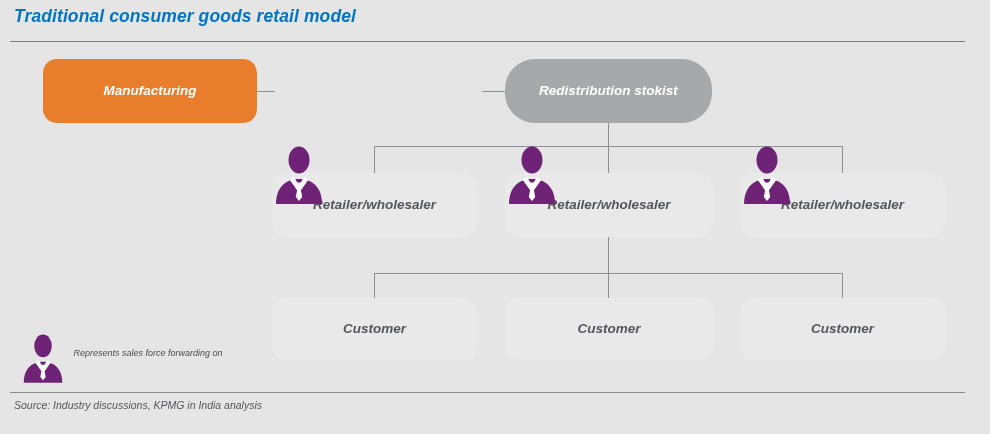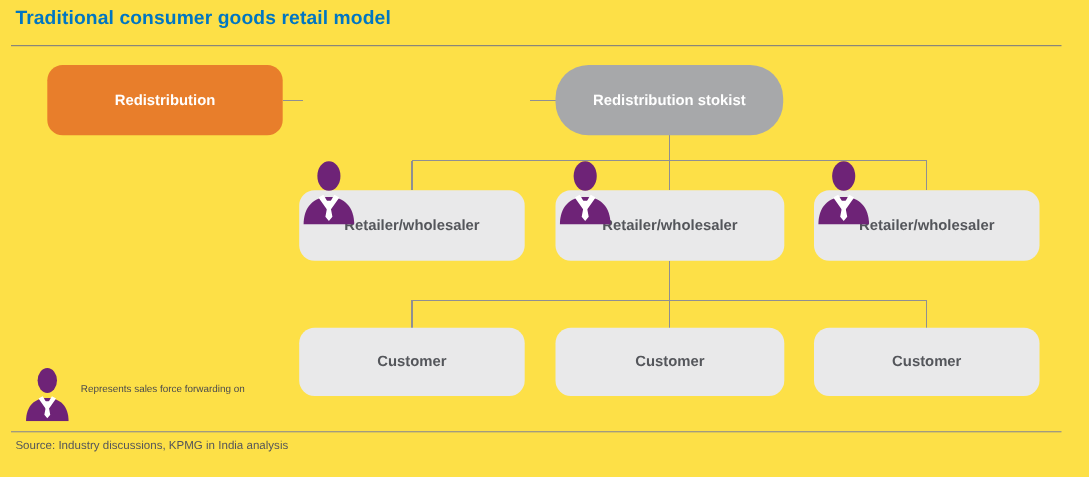--- a/index.html
+++ b/index.html
@@ -1,17 +1,17 @@
 <!DOCTYPE html>
 <html><head>
 <meta charset="utf-8">
 <style>
   html,body{margin:0;padding:0;background:#fff;}
   body{font-family:"Liberation Sans", sans-serif;}
-  #canvas{position:relative;width:990px;height:434px;background:#fde047;overflow:hidden;}
+  #canvas{position:relative;width:990px;height:434px;background:#e5e5e5;overflow:hidden;font-style:italic;}
 
   .page-title{position:absolute;left:14px;top:6px;font-size:17.5px;font-weight:bold;color:#0076C2;letter-spacing:0.1px;}
   .hrule{position:absolute;height:1px;background:#7d7d80;}
   #rule-top{left:10px;top:41px;width:955px;}
   #rule-bottom{left:10px;top:392px;width:955px;background:#8a8a8d;}
 
   svg.lines{position:absolute;left:0;top:0;width:990px;height:434px;}
   svg.lines line{stroke:#8f8f92;stroke-width:1;}
 
   .node{position:absolute;display:flex;align-items:center;justify-content:center;
@@ -61,21 +61,21 @@
     <line x1="608.5" y1="146" x2="608.5" y2="173"></line>
     <line x1="842.5" y1="146" x2="842.5" y2="173"></line>
     <line x1="608.5" y1="237" x2="608.5" y2="273"></line>
     <line x1="374.5" y1="273" x2="842.5" y2="273"></line>
     <line x1="374.5" y1="273" x2="374.5" y2="298"></line>
     <line x1="608.5" y1="273" x2="608.5" y2="298"></line>
     <line x1="842.5" y1="273" x2="842.5" y2="298"></line>
   </svg>
 
   <div class="node orange" id="box-manufacturing">
-    <span>Redistribution</span>
+    <span>Manufacturing</span>
   </div>
   <div class="node gray" id="box-stokist">
     <span>Redistribution stokist</span>
   </div>
 
   <div class="node light" id="box-retailer-1">
     <span>Retailer/wholesaler</span>
   </div>
   <div class="node light" id="box-retailer-2">
     <span>Retailer/wholesaler</span>

